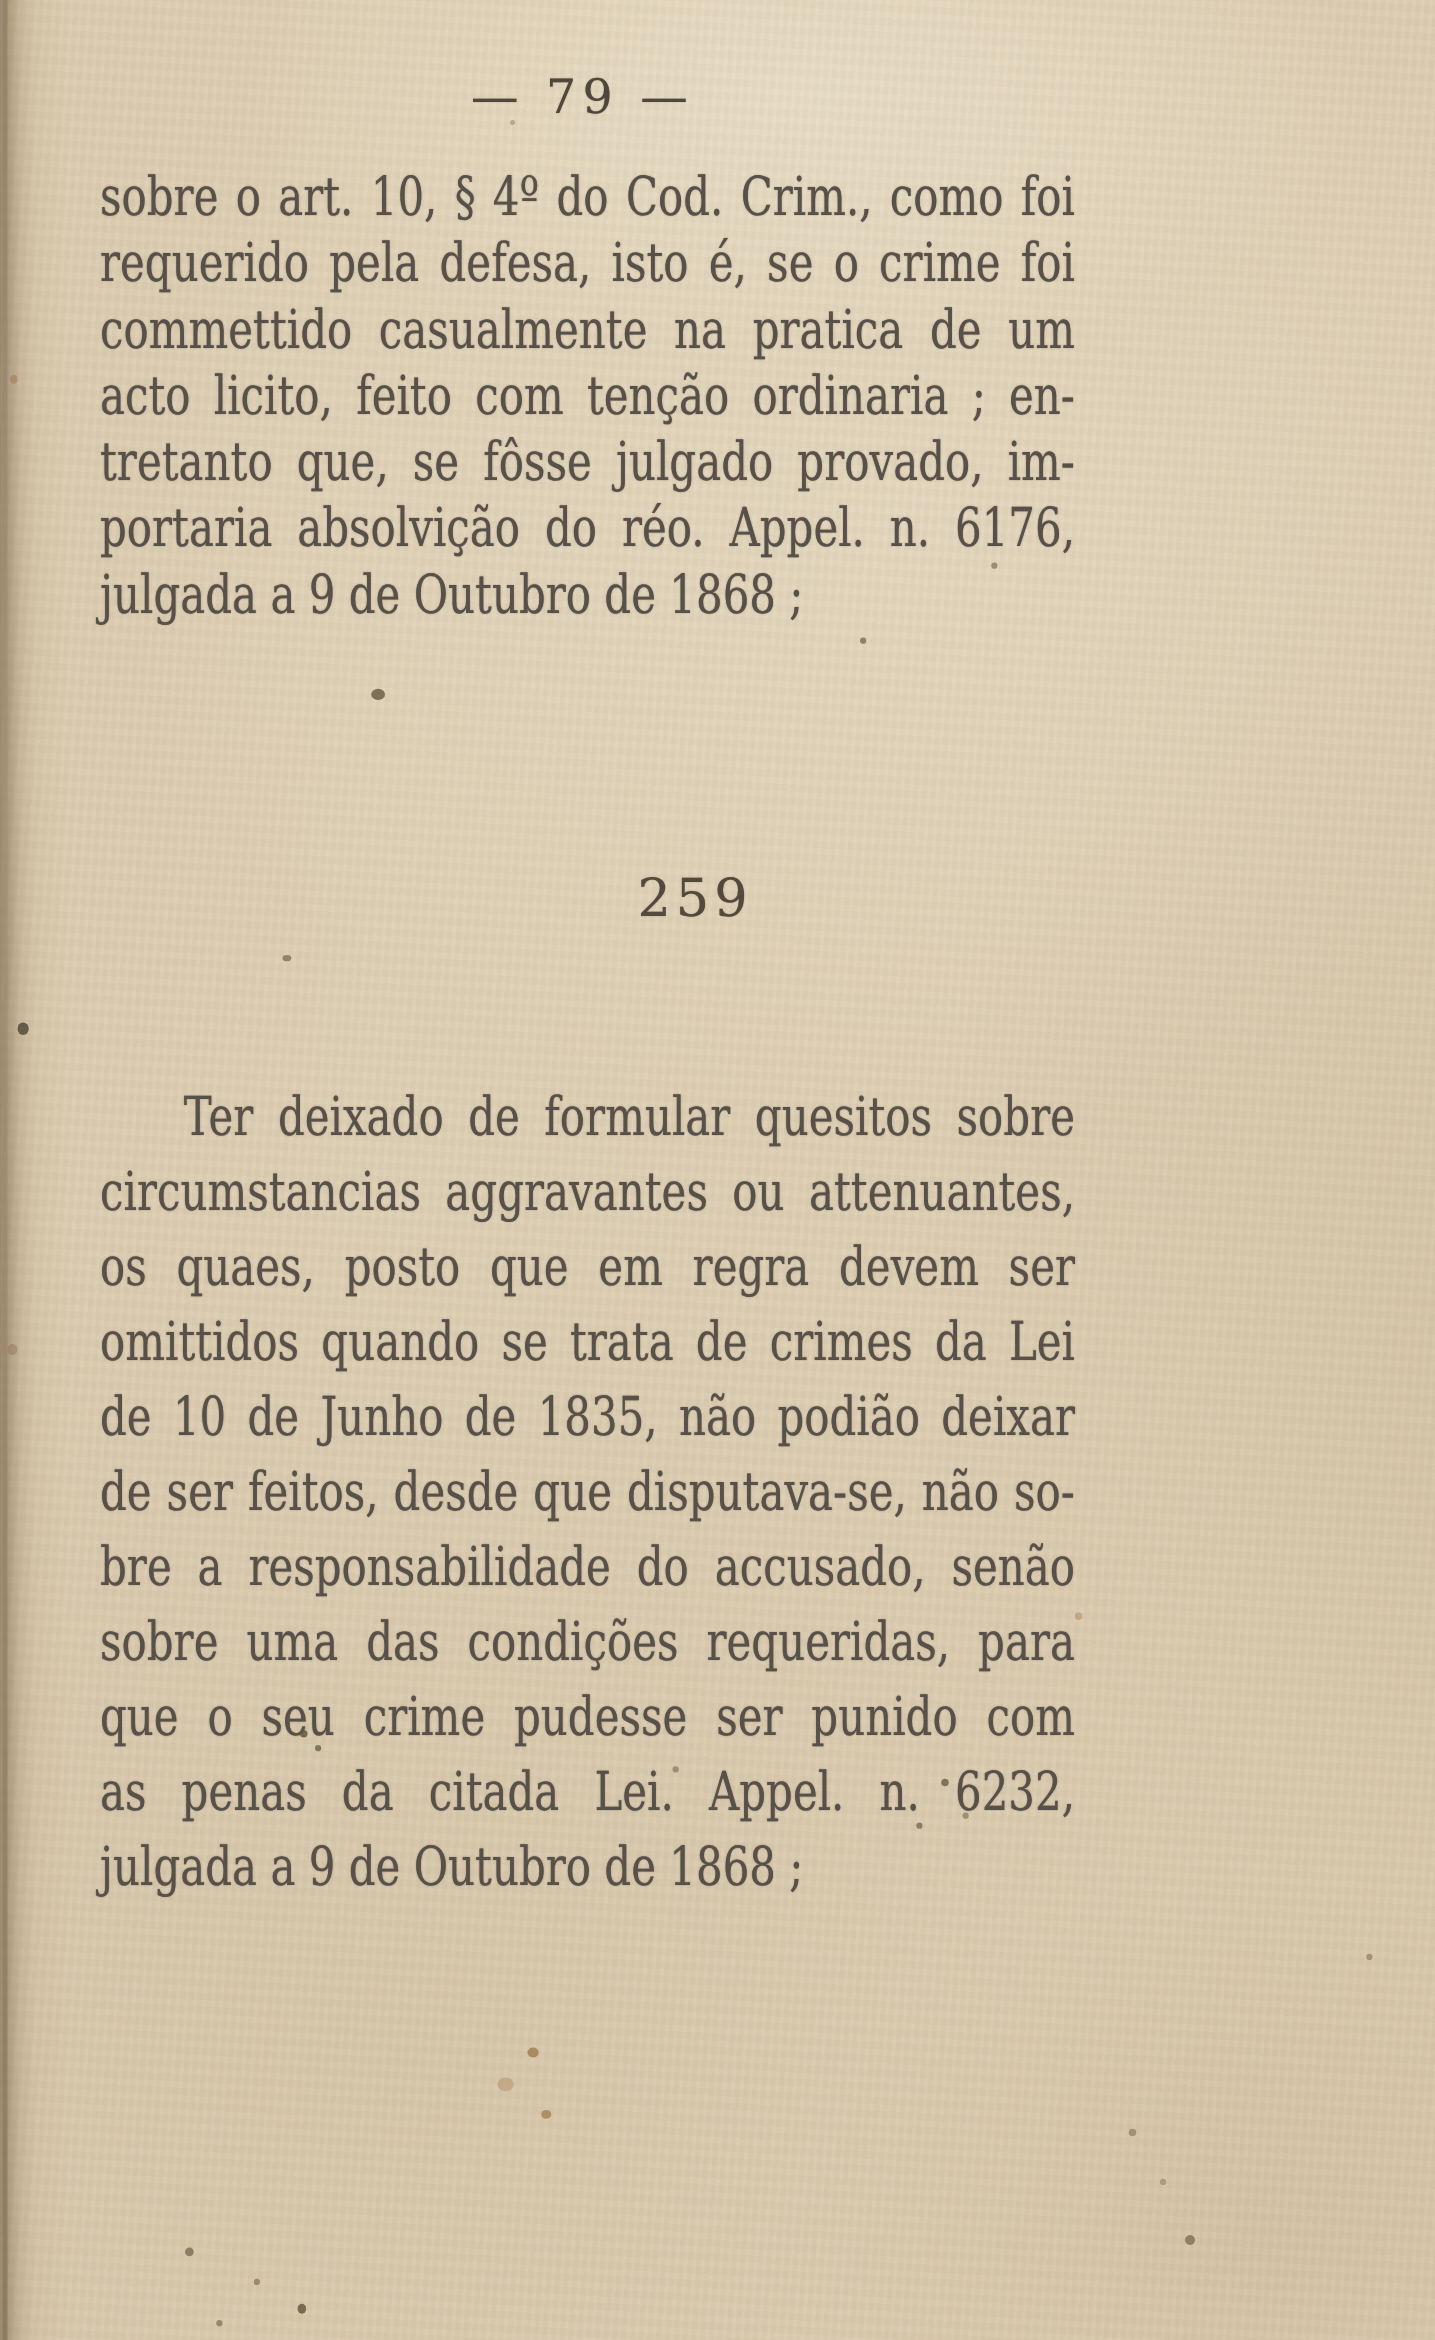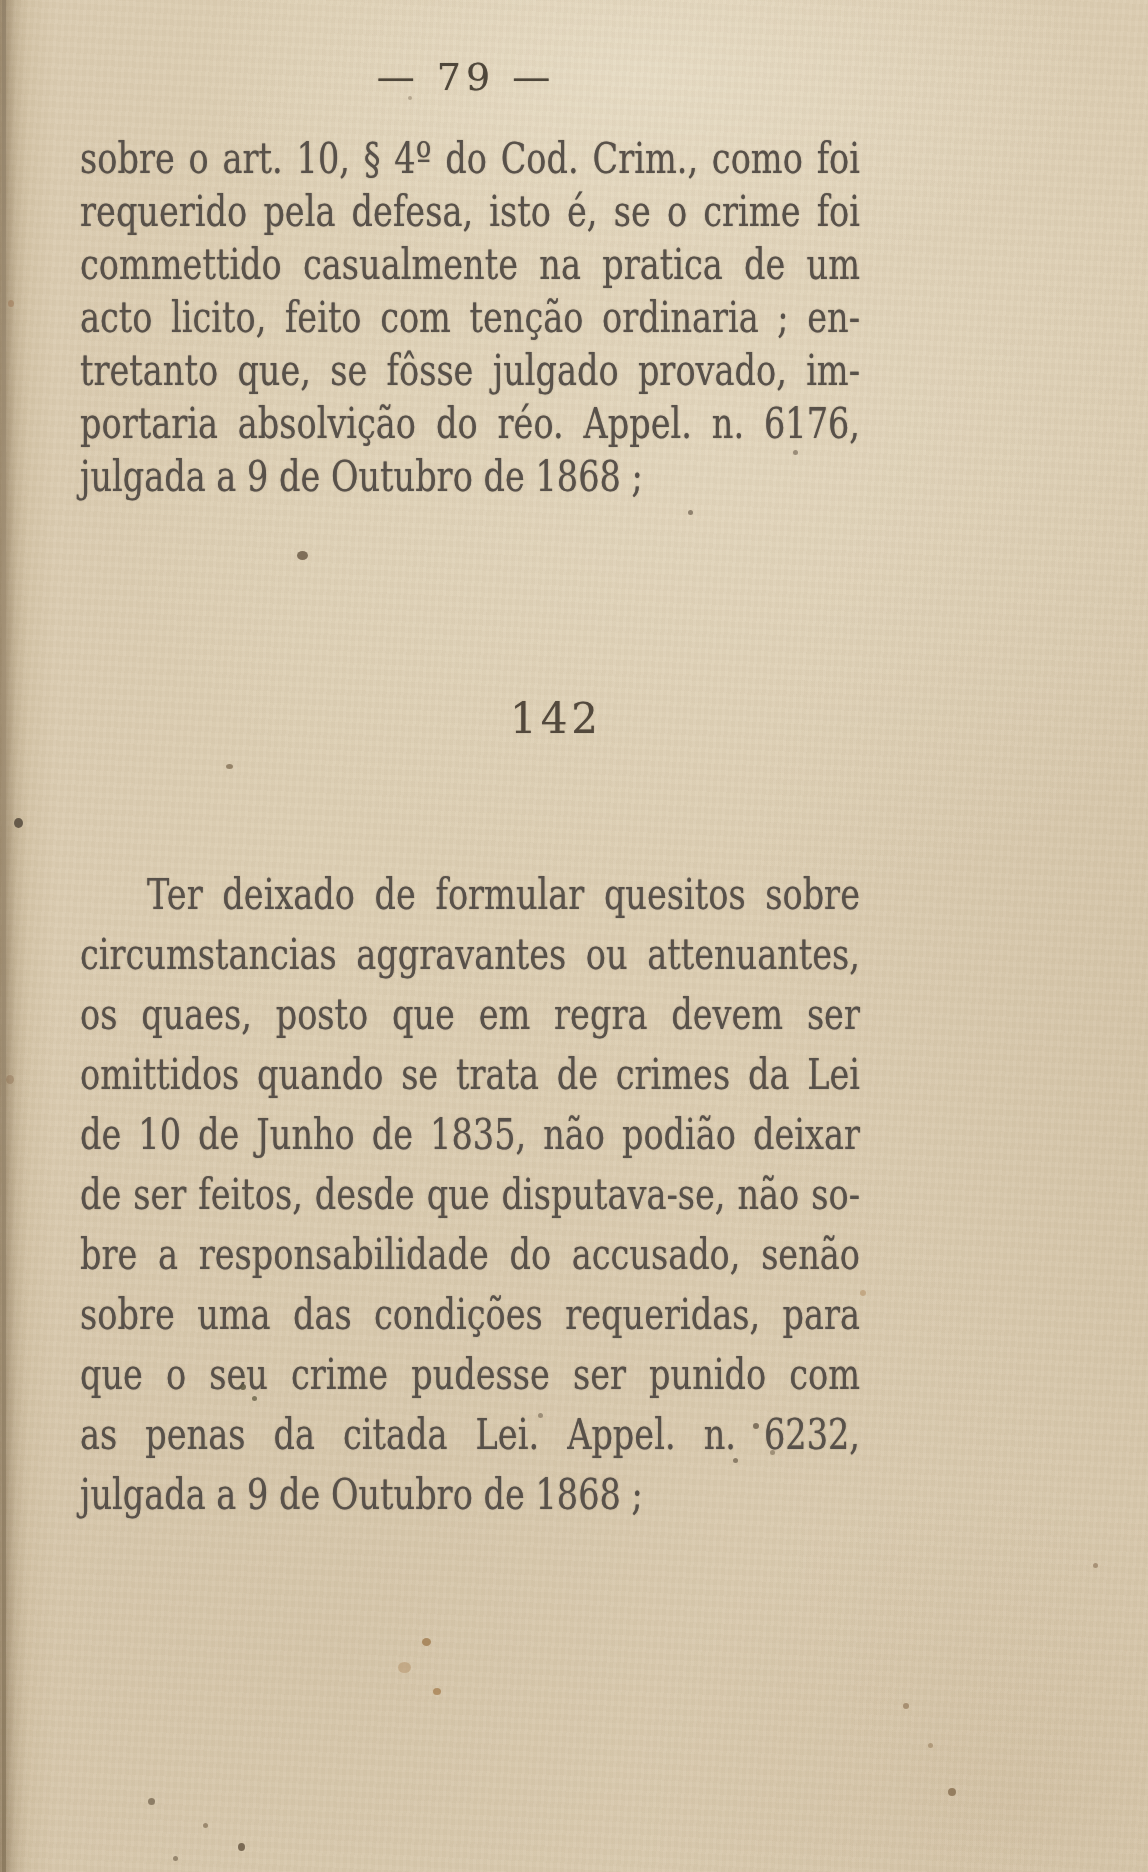--- a/index.html
+++ b/index.html
@@ -69,21 +69,21 @@
   <div class="text-block para-1">
     <div class="line">sobre o art. 10, § 4º do Cod. Crim., como foi</div>
     <div class="line">requerido pela defesa, isto é, se o crime foi</div>
     <div class="line">commettido casualmente na pratica de um</div>
     <div class="line">acto licito, feito com tenção ordinaria ; en-</div>
     <div class="line">tretanto que, se fôsse julgado provado, im-</div>
     <div class="line">portaria absolvição do réo. Appel. n. 6176,</div>
     <div class="line last">julgada a 9 de Outubro de 1868 ;</div>
   </div>
 
-  <div class="section-number">142</div>
+  <div class="section-number">259</div>
 
   <div class="text-block para-2">
     <div class="line indent">Ter deixado de formular quesitos sobre</div>
     <div class="line">circumstancias aggravantes ou attenuantes,</div>
     <div class="line">os quaes, posto que em regra devem ser</div>
     <div class="line">omittidos quando se trata de crimes da Lei</div>
     <div class="line">de 10 de Junho de 1835, não podião deixar</div>
     <div class="line">de ser feitos, desde que disputava-se, não so-</div>
     <div class="line">bre a responsabilidade do accusado, senão</div>
     <div class="line">sobre uma das condições requeridas, para</div>

